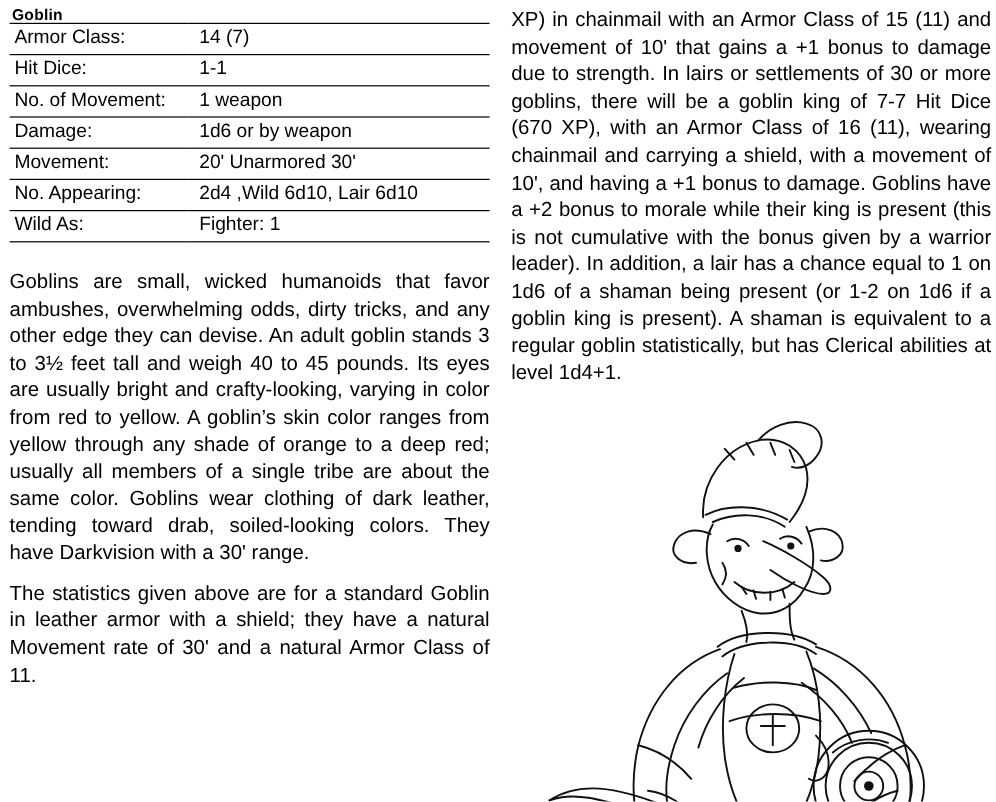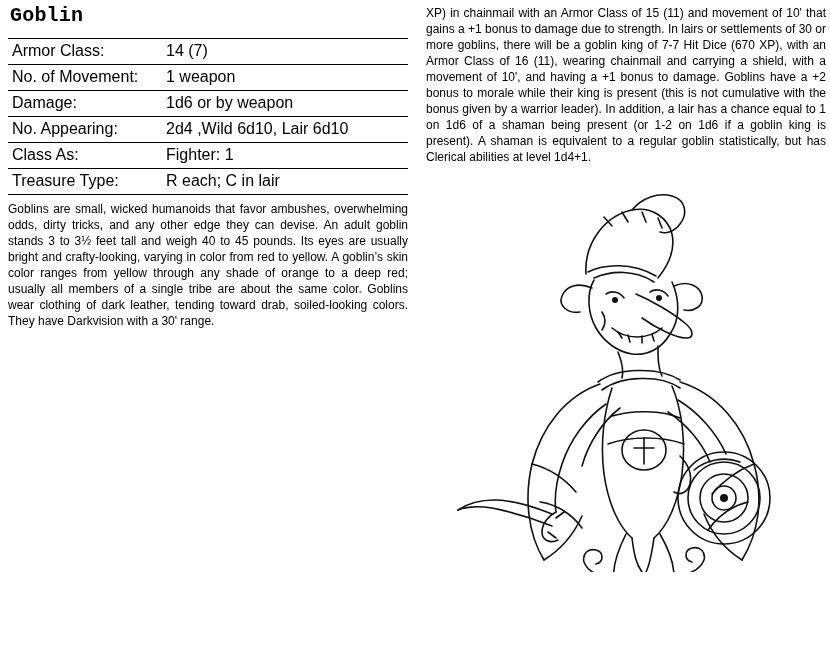--- a/index.html
+++ b/index.html
@@ -28,25 +28,25 @@
   }
   .col-left {
     width: 400px;
     flex: 0 0 400px;
   }
   .col-right {
     width: 400px;
     flex: 0 0 400px;
   }
   .monster-title {
-    font-family: Liberation Mono, monospace;
+    font-family: Liberation Sans, sans-serif;
     font-weight: bold;
-    font-size: 20px;
+    font-size: 13px;
     letter-spacing: 0.2px;
-    margin: 0 0 12px 2px;
+    margin: 0 0 0 2px;
     line-height: 1;
   }
   table.stat-block {
     border-collapse: collapse;
     width: 100%;
     font-size: 16px;
     font-family: "Liberation Sans", sans-serif;
   }
   table.stat-block tr {
     border-top: 1px solid #000;
@@ -58,27 +58,27 @@
     line-height: 1.25;
   }
   table.stat-block td.label {
     width: 140px;
     border-right: 0;
   }
   table.stat-block td.value {
     padding-left: 10px;
   }
   p.body-text {
-    font-size: 12px;
+    font-size: 17px;
     line-height: 1.33;
     text-align: justify;
     margin: 11px 0 0 0;
   }
   p.body-text.first {
-    margin-top: 7px;
+    margin-top: 22px;
   }
   .col-right p.body-text.first {
     margin-top: 0;
   }
   .bold-inline {
     font-weight: bold;
   }
   .art-wrap {
     margin-top: 16px;
     width: 400px;
@@ -103,44 +103,49 @@
 
       <h1 class="monster-title">Goblin</h1>
 
       <table class="stat-block">
         <tbody>
           <tr>
             <td class="label">Armor Class:</td>
             <td class="value">14 (7)</td>
           </tr>
           <tr>
+            <td class="label">Hit Dice:</td>
+            <td class="value">1-1</td>
+          </tr>
+          <tr>
             <td class="label">No. of Movement:</td>
             <td class="value">1 weapon</td>
           </tr>
           <tr>
             <td class="label">Damage:</td>
             <td class="value">1d6 or by weapon</td>
           </tr>
           <tr>
+            <td class="label">Movement:</td>
+            <td class="value">20' Unarmored 30'</td>
+          </tr>
+          <tr>
             <td class="label">No. Appearing:</td>
             <td class="value">2d4 ,Wild 6d10, Lair 6d10</td>
           </tr>
           <tr>
-            <td class="label">Class As:</td>
+            <td class="label">Wild As:</td>
             <td class="value">Fighter: 1</td>
-          </tr>
-          <tr>
-            <td class="label">Treasure Type:</td>
-            <td class="value">R each; C in lair</td>
           </tr>
         </tbody>
       </table>
 
       <p class="body-text first">Goblins are small, wicked humanoids that favor ambushes, overwhelming odds, dirty tricks, and any other edge they can devise.  An adult goblin stands 3 to 3½ feet tall and weigh 40 to 45 pounds.  Its eyes are usually bright and crafty-looking, varying in color from red to yellow.  A goblin’s skin color ranges from yellow through any shade of orange to a deep red; usually all members of a single tribe are about the same color.  Goblins wear clothing of dark leather, tending toward drab, soiled-looking colors.  They have Darkvision with a 30' range.</p>
 
+      <p class="body-text">The statistics given above are for a standard Goblin in leather armor with a shield; they have a natural Movement rate of 30' and a natural Armor Class of 11.</p>
 
 
 
     </div>
 
     <div class="col-right">
 
       <p class="body-text first">XP) in chainmail with an Armor Class of 15 (11) and movement of 10' that gains a +1 bonus to damage due to strength.  In lairs or settlements of 30 or more goblins, there will be a goblin king of 7-7 Hit Dice (670 XP), with an Armor Class of 16 (11), wearing chainmail and carrying a shield, with a movement of 10', and having a +1 bonus to damage.  Goblins have a +2 bonus to morale while their king is present (this is not cumulative with the bonus given by a warrior leader).      In addition, a lair has a chance equal to 1 on 1d6 of a shaman being present (or 1-2 on 1d6 if a goblin king is present).  A shaman is equivalent to a regular goblin statistically, but has Clerical abilities at level 1d4+1.</p>
 
       <div class="art-wrap">

